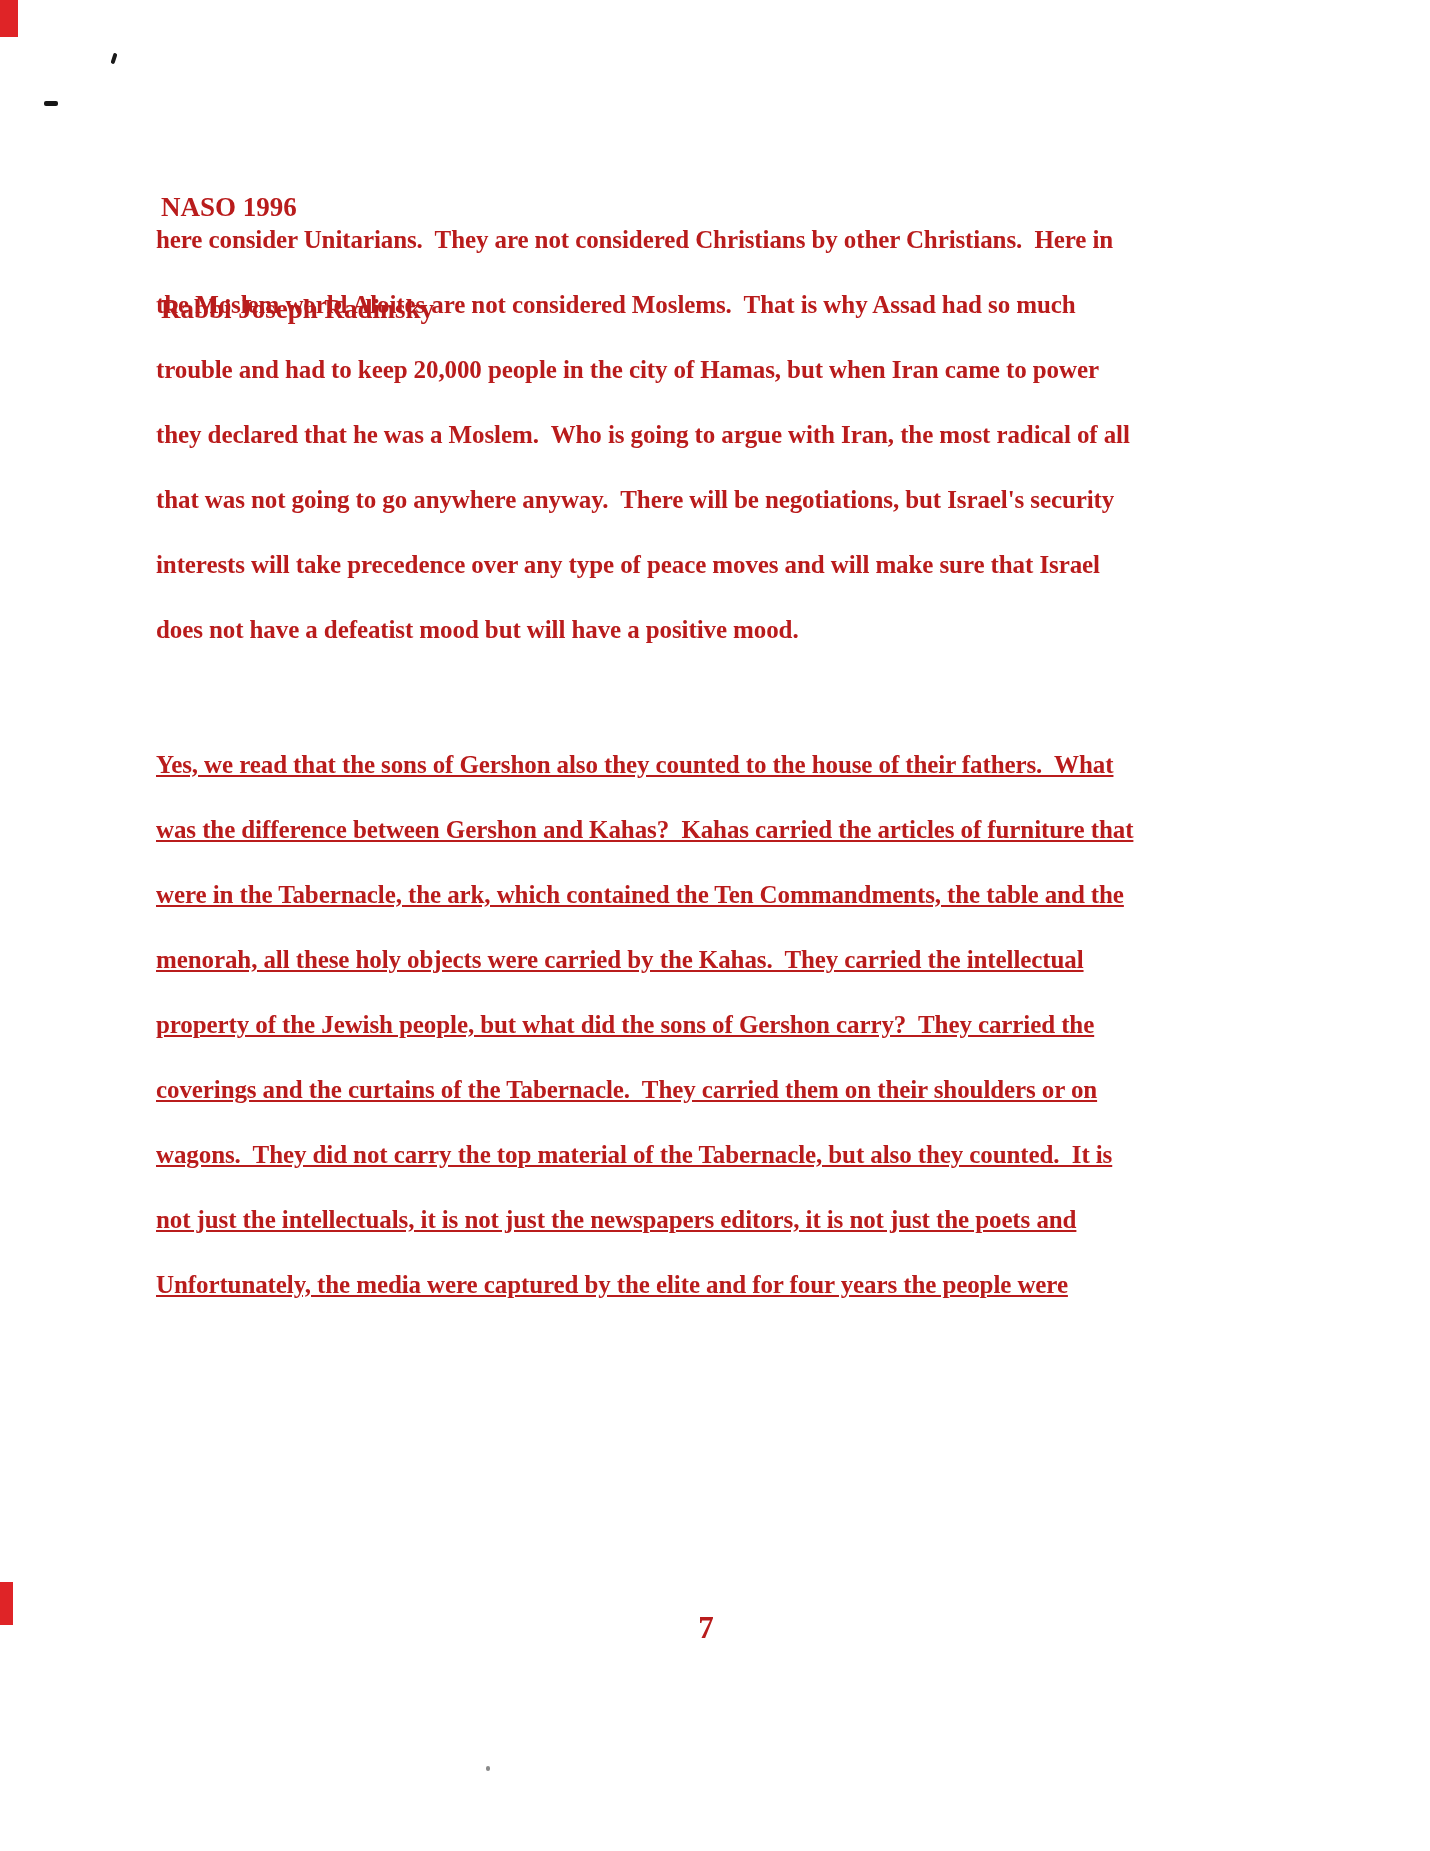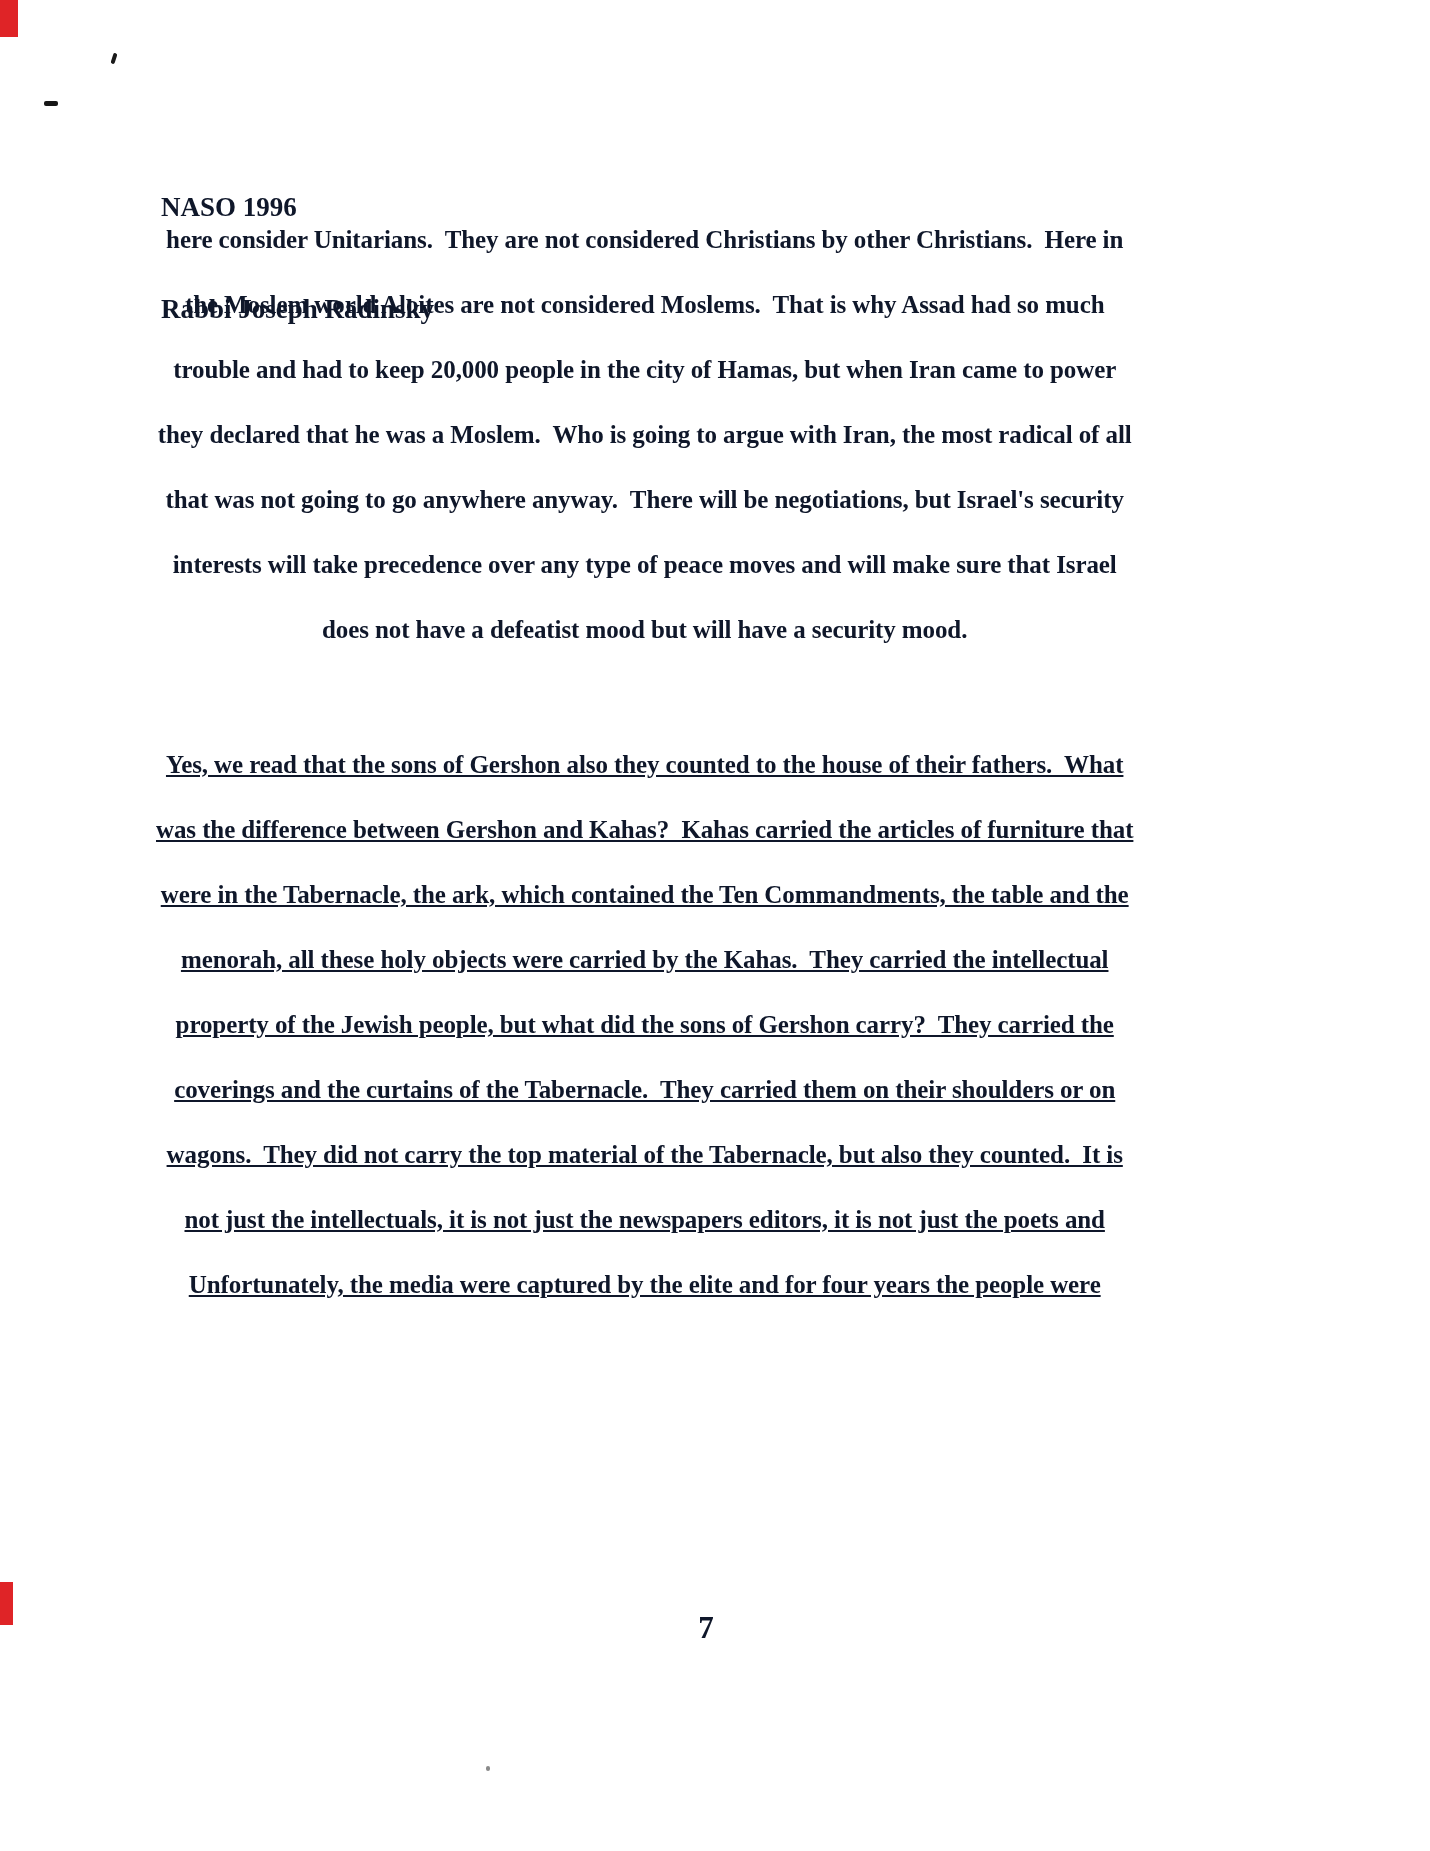--- a/index.html
+++ b/index.html
@@ -14,21 +14,21 @@
     background: #ffffff; overflow: hidden;
     color: #0e0e0e;
   }
   .header {
     position: absolute; left: 161px; top: 122px;
     font-size: 27px; font-weight: bold;
     line-height: 34px; white-space: pre;
   }
   .bodytext {
     position: absolute; left: 156px; top: 207px;
-    font-size: 25px; font-weight: bold; text-align: center;
+    font-size: 25px; font-weight: bold;
   }
   .doc-line {
     height: 65px; line-height: 65px;
     white-space: pre; letter-spacing: -0.1px;
   }
   .para2 { margin-top: 70px; text-decoration: underline; }
   .pageno {
     position: absolute; left: 0; top: 1610px; width: 1412px;
     text-align: center; font-size: 31px; font-weight: bold;
   }
@@ -45,42 +45,42 @@
     width: 14px; height: 5px; background: #161616; border-radius: 2px;
   }
   .dot {
     position: absolute; left: 486px; top: 1766px;
     width: 4px; height: 5px; background: #8a8a8a; border-radius: 2px;
   }
 </style>
 </head>
 <body>
 
-<div class="page" style="color: #0f172a;">
+<div class="page" style="color: #b91c1c;">
 
   <div class="red-a" style="background-color: rgb(223, 36, 39);"></div>
   <div class="red-b" style="background-color: rgb(223, 36, 39);"></div>
   <div class="tick"></div>
   <div class="dash"></div>
   <div class="dot"></div>
 
   <div class="header">
     <div>NASO 1996</div>
     <div>Rabbi Joseph Radinsky</div>
   </div>
 
   <div class="bodytext">
     <div class="para">
         <div class="doc-line">here consider Unitarians.  They are not considered Christians by other Christians.  Here in</div>
         <div class="doc-line">the Moslem world Aloites are not considered Moslems.  That is why Assad had so much</div>
         <div class="doc-line">trouble and had to keep 20,000 people in the city of Hamas, but when Iran came to power</div>
         <div class="doc-line">they declared that he was a Moslem.  Who is going to argue with Iran, the most radical of all</div>
         <div class="doc-line">that was not going to go anywhere anyway.  There will be negotiations, but Israel's security</div>
         <div class="doc-line">interests will take precedence over any type of peace moves and will make sure that Israel</div>
-        <div class="doc-line">does not have a defeatist mood but will have a security mood.</div>
+        <div class="doc-line">does not have a defeatist mood but will have a positive mood.</div>
       </div>
     <div class="para para2">
         <div class="doc-line">Yes, we read that the sons of Gershon also they counted to the house of their fathers.  What</div>
         <div class="doc-line">was the difference between Gershon and Kahas?  Kahas carried the articles of furniture that</div>
         <div class="doc-line">were in the Tabernacle, the ark, which contained the Ten Commandments, the table and the</div>
         <div class="doc-line">menorah, all these holy objects were carried by the Kahas.  They carried the intellectual</div>
         <div class="doc-line">property of the Jewish people, but what did the sons of Gershon carry?  They carried the</div>
         <div class="doc-line">coverings and the curtains of the Tabernacle.  They carried them on their shoulders or on</div>
         <div class="doc-line">wagons.  They did not carry the top material of the Tabernacle, but also they counted.  It is</div>
         <div class="doc-line">not just the intellectuals, it is not just the newspapers editors, it is not just the poets and</div>

